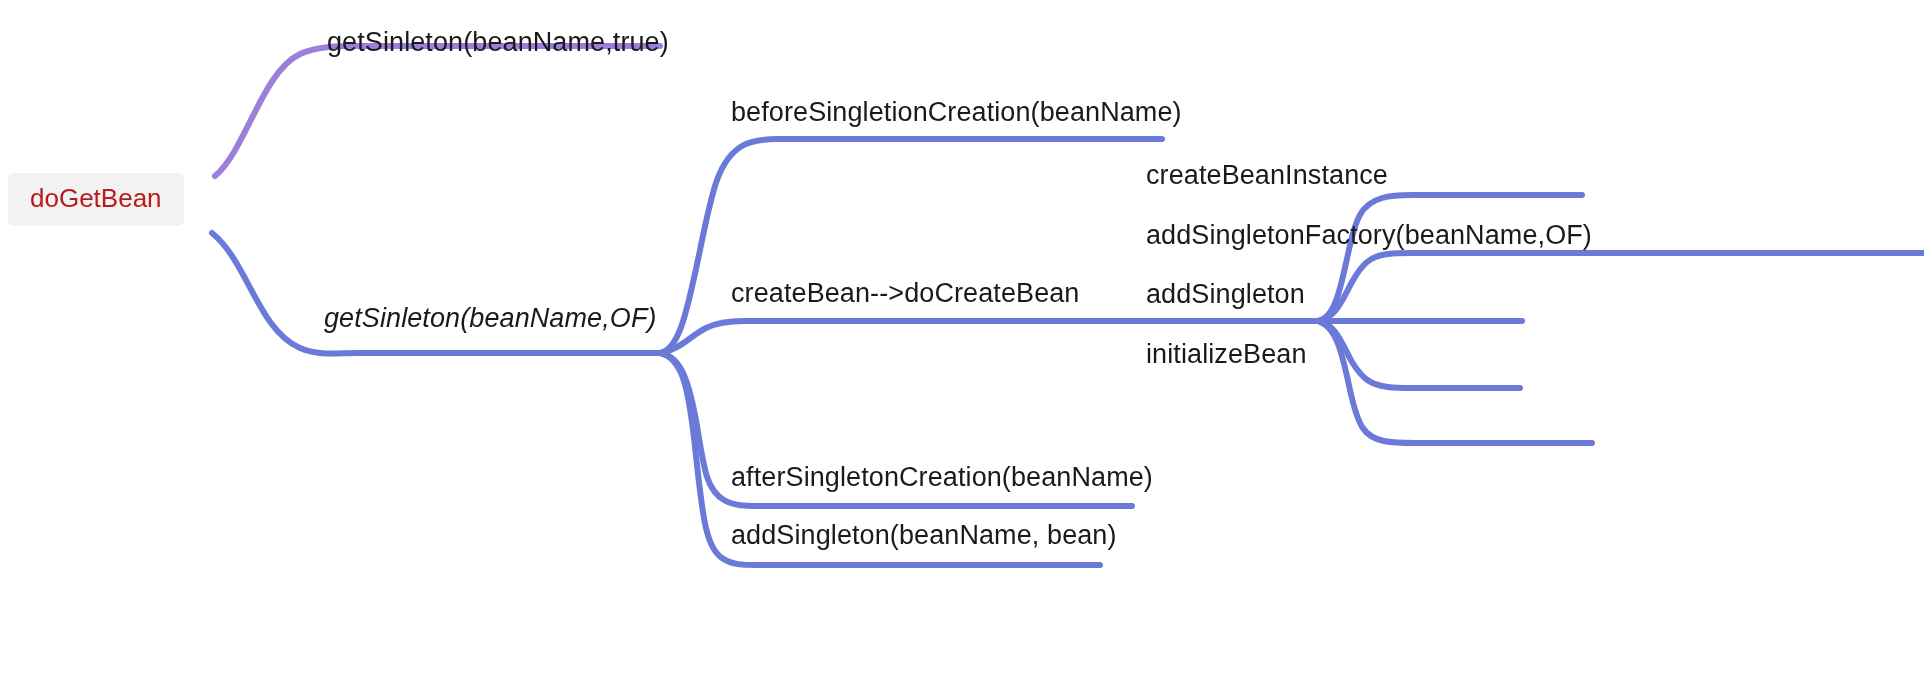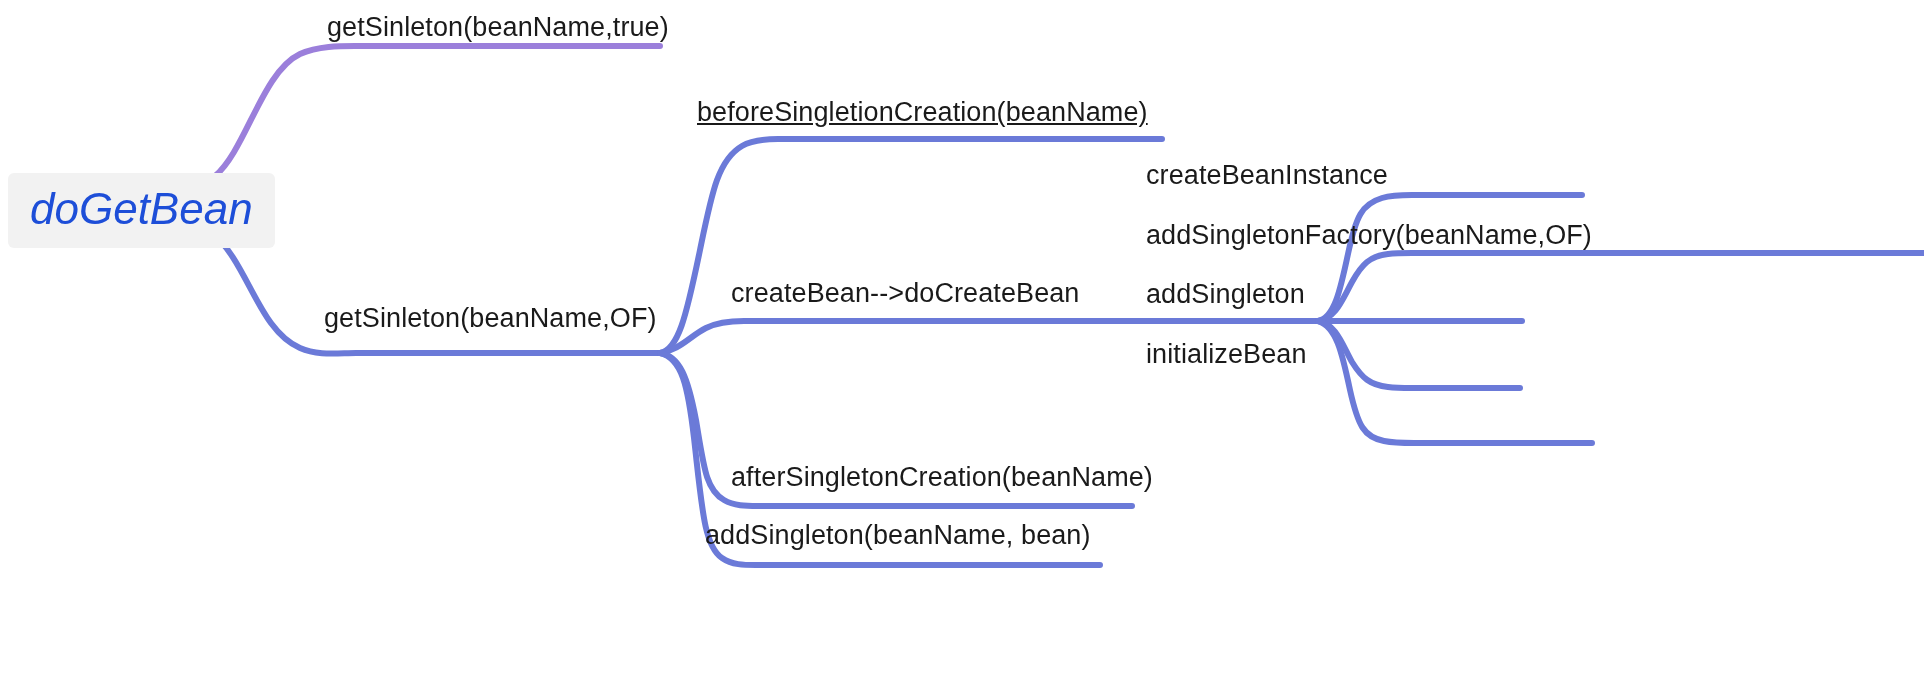--- a/index.html
+++ b/index.html
@@ -28,24 +28,23 @@
   }
   .node {
     position: absolute;
     white-space: nowrap;
     color: #1f1f1f;
     line-height: 1.2;
   }
   .root-node {
     background: #f2f2f2;
     border-radius: 6px;
-    font-size: 44px;
+    font-size: 26px;
     padding: 10px 22px 12px 22px;
-    color: #1d4ed8;
-    font-style: italic;
+    color: #b91c1c;
   }
   .branch-node {
     font-size: 27px;
     color: #1a1a1a;
     letter-spacing: 0.1px;
   }
 </style>
 </head>
 <body>
 
@@ -88,31 +87,31 @@
       
       <path d="M 1318 321 C 1336 324 1342 344 1352 362 C 1362 378 1370 385 1388 387 C 1396 388 1404 388 1412 388 L 1520 388" stroke="#6b7ad8" stroke-width="6"></path>
 
       
       <path d="M 1318 321 C 1336 326 1342 352 1350 390 C 1358 426 1364 437 1384 441 C 1394 443 1404 443 1414 443 L 1592 443" stroke="#6b7ad8" stroke-width="6"></path>
     </g>
   </svg>
 
   <div class="node root-node" style="left:8px; top:173px;">doGetBean</div>
 
-  <div class="node branch-node" style="left:327px; top:11px;text-align:right;">getSinleton(beanName,true)</div>
+  <div class="node branch-node" style="left:327px; top:26px;text-align:right;">getSinleton(beanName,true)</div>
 
-  <div class="node branch-node" style="left:324px; top:302px;">getSinleton(beanName,OF)</div>
+  <div class="node branch-node" style="left:324px; top:302px;font-style:italic;">getSinleton(beanName,OF)</div>
 
-  <div class="node branch-node" style="left:697px; top:96px;text-decoration:underline;">beforeSingletionCreation(beanName)</div>
+  <div class="node branch-node" style="left:731px; top:96px;">beforeSingletionCreation(beanName)</div>
 
   <div class="node branch-node" style="left:731px; top:461px;">afterSingletonCreation(beanName)</div>
 
   <div class="node branch-node" style="left:731px; top:277px;">createBean--&gt;doCreateBean</div>
 
-  <div class="node branch-node" style="left:705px; top:519px;">addSingleton(beanName, bean)</div>
+  <div class="node branch-node" style="left:731px; top:519px;">addSingleton(beanName, bean)</div>
 
   <div class="node branch-node" style="left:1146px; top:159px;">createBeanInstance</div>
 
   <div class="node branch-node" style="left:1146px; top:219px;">addSingletonFactory(beanName,OF)</div>
 
   <div class="node branch-node" style="left:1146px; top:278px;">addSingleton</div>
 
   <div class="node branch-node" style="left:1146px; top:338px;text-align:right;">initializeBean</div>
 
 

